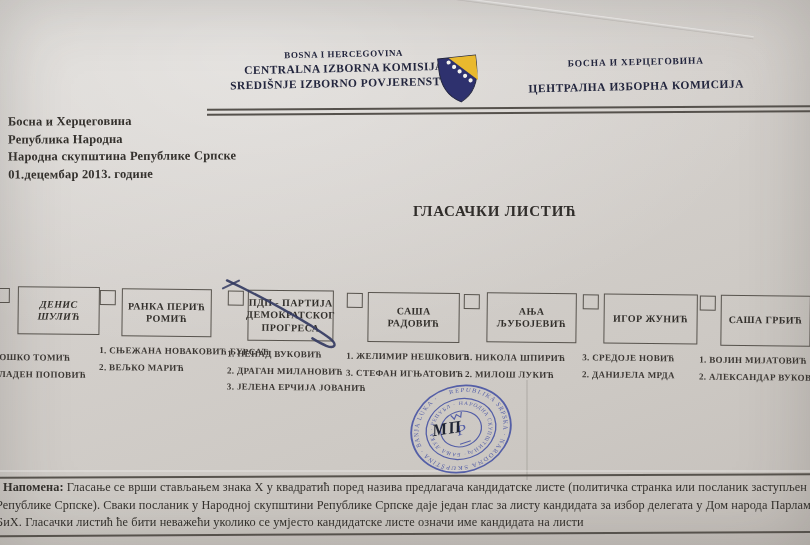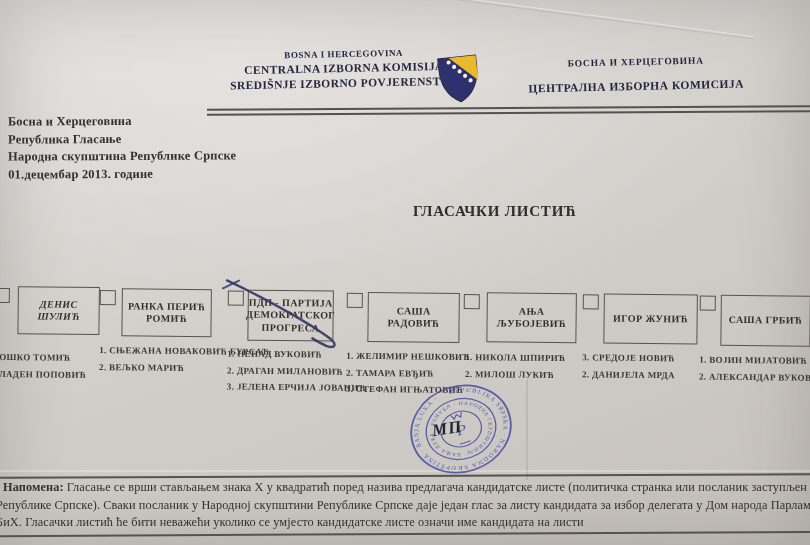--- a/index.html
+++ b/index.html
@@ -97,21 +97,21 @@
   <div class="hdr hdr-cyr">
     <div class="l1">БОСНА И ХЕРЦЕГОВИНА</div>
     <div class="l2">ЦЕНТРАЛНА ИЗБОРНА КОМИСИЈА</div>
   </div>
 
   <div class="rule ra"></div>
   <div class="rule rb"></div>
 
   <div class="issuer">
     <div>Босна и Херцеговина</div>
-    <div>Република Гласање</div>
+    <div>Република Народна</div>
     <div>Народна скупштина Републике Српске</div>
     <div>01.децембар 2013. године</div>
   </div>
 
   <div class="title">ГЛАСАЧКИ ЛИСТИЋ</div>
 
   <div id="columns">
       <div class="col" style="left: 18px; top: 286px;">
       <span class="cb" style="left: -24px; top: 2px;"></span>
       <div class="pbox" style="width: 80px; height: 46px; font-style: italic;">
@@ -150,21 +150,20 @@
         </div>
     </div>
       <div class="col" style="left: 368px; top: 288px;">
       <span class="cb" style="left: -21px; top: 1px;"></span>
       <div class="pbox" style="width: 90px; height: 48px;">
         <span class="pname">САША РАДОВИЋ</span>
 
       </div>
       <div class="plist" style="left: -21px; top: 56px;">
           <div>1. ЖЕЛИМИР НЕШКОВИЋ</div>
-          <div>2. ТАМАРА ЕВЂИЋ</div>
           <div>3. СТЕФАН ИГЊАТОВИЋ</div>
         </div>
     </div>
       <div class="col" style="left: 487px; top: 287px;">
       <span class="cb" style="left: -23px; top: 2px;"></span>
       <div class="pbox" style="width: 88px; height: 48px;">
         <span class="pname">АЊА ЉУБОЈЕВИЋ</span>
 
       </div>
       <div class="plist" style="left: -21px; top: 57px;">

